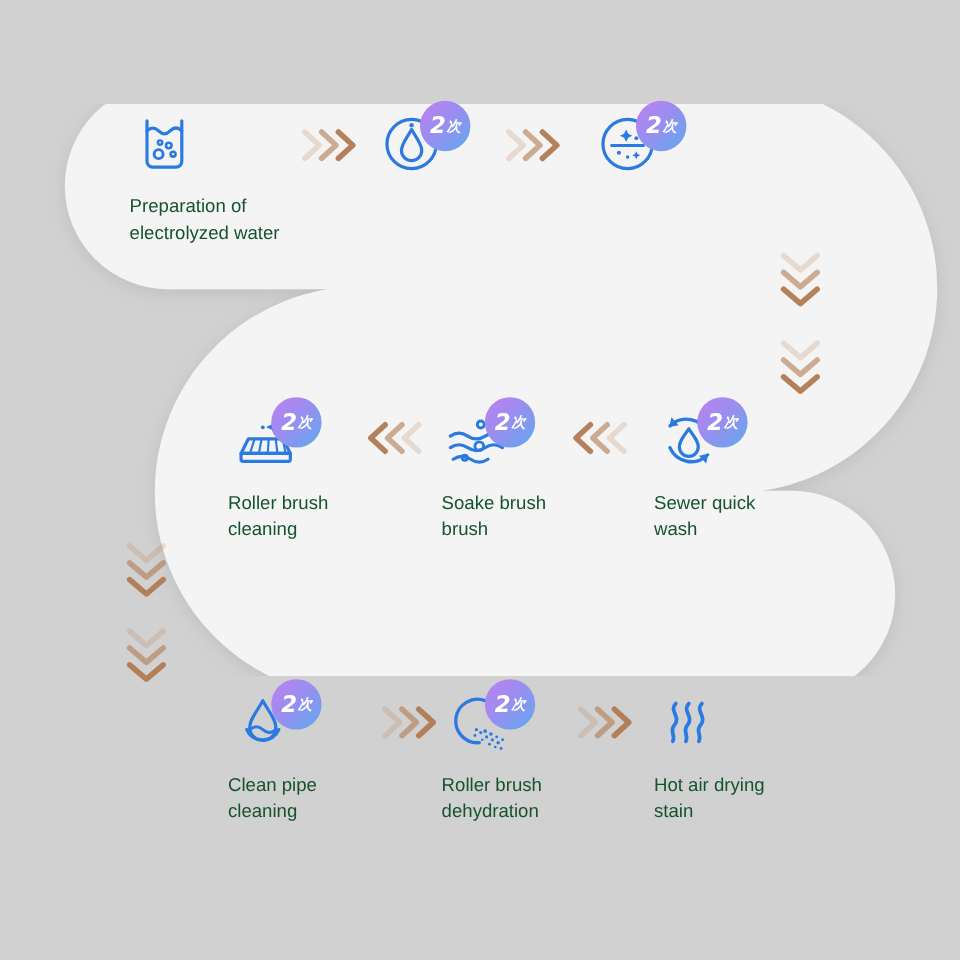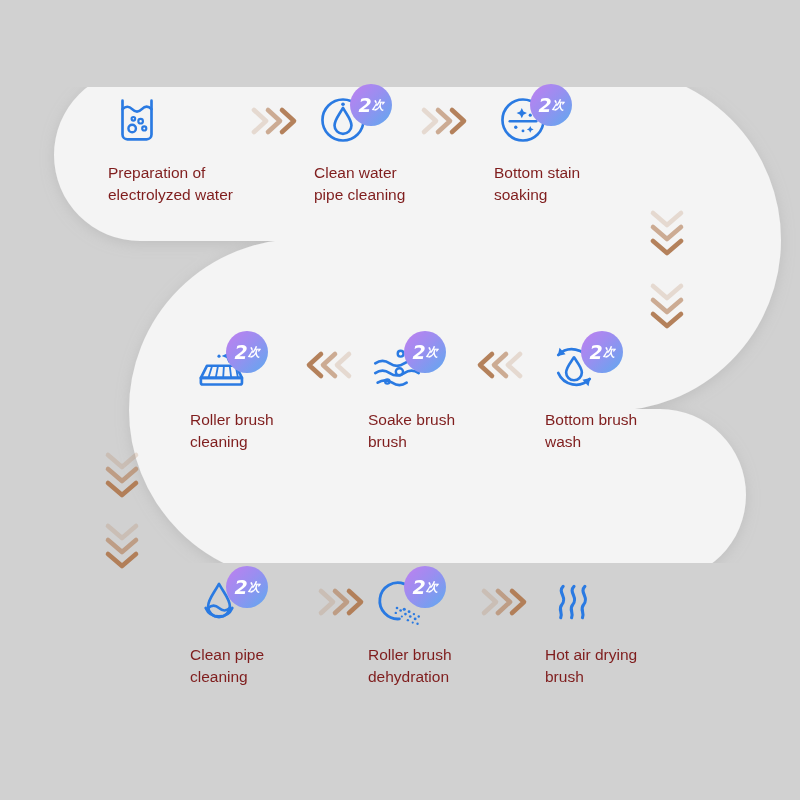--- a/index.html
+++ b/index.html
@@ -25,21 +25,21 @@
     font-size:19px;font-weight:700;font-style:italic;
     letter-spacing:-.5px;
     line-height:1;
     font-family:"DejaVu Sans","Liberation Sans",sans-serif;
   }
   .badge .unit{font-size:12px;font-style:italic;font-weight:700;margin-left:1px;}
   .step .label{
     margin-top:10px;
     font-size:15.5px;
     line-height:1.42;
-    color:#7f1d1d;
+    color:#14532d;
     white-space:pre-line;
   }
 
   .arrow{position:absolute;}
   .varrow{position:absolute;}
 </style>
 </head>
 <body>
 
 <div id="stage">
@@ -91,22 +91,20 @@
       <svg width="58" height="58" viewBox="0 0 48 48">
         <circle cx="24" cy="24" r="17" fill="none" stroke="#2a7ae2" stroke-width="2.2"></circle>
         <path d="M24 14 C20 21 17 24 17 28.5 A7 7 0 0 0 31 28.5 C31 24 28 21 24 14 Z" fill="none" stroke="#2a7ae2" stroke-width="2.2" stroke-linejoin="round"></path>
         <circle cx="24" cy="11" r="1.5" fill="#2a7ae2"></circle>
       </svg>
       <div class="badge" style="left:36px;top:-4px;">
         <span>2</span>
           <span class="unit">次</span>
       </div>
     </div>
-    <div class="label">Clean water
-pipe cleaning</div>
   </div>
 
   <div class="arrow" style="left:418px;top:104px;">
     <svg width="56" height="34" viewBox="0 0 56 34">
       <g fill="none" stroke="#b07a52" stroke-width="4.6" stroke-linecap="round" stroke-linejoin="round">
         <path d="M6 6 L18 17 L6 28" opacity="0.22"></path>
         <path d="M20 6 L32 17 L20 28" opacity="0.6"></path>
         <path d="M34 6 L46 17 L34 28" opacity="0.95"></path>
       </g>
     </svg>
@@ -121,22 +119,20 @@
         <circle cx="30" cy="20" r="1.3" fill="#2a7ae2"></circle>
         <circle cx="18" cy="30" r="1.4" fill="#2a7ae2"></circle>
         <circle cx="24" cy="33" r="1.2" fill="#2a7ae2"></circle>
         <path d="M30 29 l.9 1.9 1.9 .9 -1.9 .9 -.9 1.9 -.9 -1.9 -1.9 -.9 1.9 -.9 z" fill="#2a7ae2"></path>
       </svg>
       <div class="badge" style="left:36px;top:-4px;">
         <span>2</span>
           <span class="unit">次</span>
       </div>
     </div>
-    <div class="label">Bottom stain
-soaking</div>
   </div>
 
   <div class="varrow" style="left:645px;top:205px;">
     <svg width="44" height="56" viewBox="0 0 44 56">
       <g fill="none" stroke="#b07a52" stroke-width="4.6" stroke-linecap="round" stroke-linejoin="round">
         <path d="M8 8 L22 20 L36 8" opacity="0.22"></path>
         <path d="M8 22 L22 34 L36 22" opacity="0.6"></path>
         <path d="M8 36 L22 48 L36 36" opacity="0.95"></path>
       </g>
     </svg>
@@ -225,21 +221,21 @@
         <path d="M37 19 A16 16 0 0 0 11 14" fill="none" stroke="#2a7ae2" stroke-width="2.3" stroke-linecap="round"></path>
         <path d="M11 29 A16 16 0 0 0 37 34" fill="none" stroke="#2a7ae2" stroke-width="2.3" stroke-linecap="round"></path>
         <path d="M12 8 L10.5 14.8 L17 13.5 Z" fill="#2a7ae2"></path>
         <path d="M36 40 L37.5 33.2 L31 34.5 Z" fill="#2a7ae2"></path>
       </svg>
       <div class="badge" style="left:36px;top:-4px;">
         <span>2</span>
           <span class="unit">次</span>
       </div>
     </div>
-    <div class="label">Bottom brush
+    <div class="label">Sewer quick
 wash</div>
   </div>
 
   <div class="varrow" style="left:100px;top:447px;">
     <svg width="44" height="56" viewBox="0 0 44 56">
       <g fill="none" stroke="#b07a52" stroke-width="4.6" stroke-linecap="round" stroke-linejoin="round">
         <path d="M8 8 L22 20 L36 8" opacity="0.22"></path>
         <path d="M8 22 L22 34 L36 22" opacity="0.6"></path>
         <path d="M8 36 L22 48 L36 36" opacity="0.95"></path>
       </g>
@@ -326,16 +322,16 @@
     <div class="icon-wrap">
       <svg width="58" height="58" viewBox="0 0 48 48">
         <g fill="none" stroke="#2a7ae2" stroke-width="2.6" stroke-linecap="round">
           <path d="M15 11 C10 16 19 20 14 26 C10.5 30 15 33 13 37"></path>
           <path d="M24 11 C19 16 28 20 23 26 C19.5 30 24 33 22 37"></path>
           <path d="M33 11 C28 16 37 20 32 26 C28.5 30 33 33 31 37"></path>
         </g>
       </svg>
     </div>
     <div class="label">Hot air drying
-brush</div>
+stain</div>
   </div>
 
 </div>
 
 </body></html>

